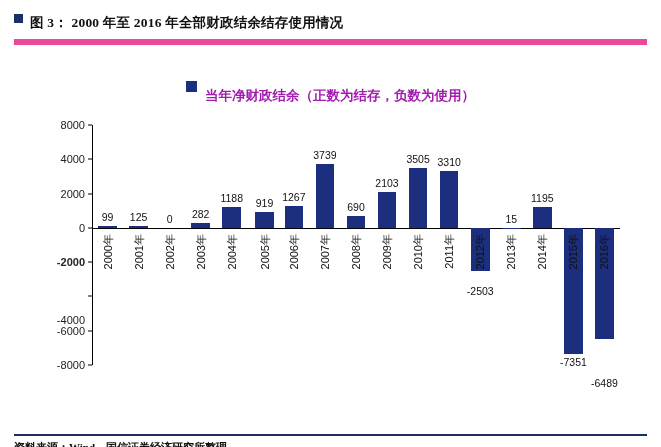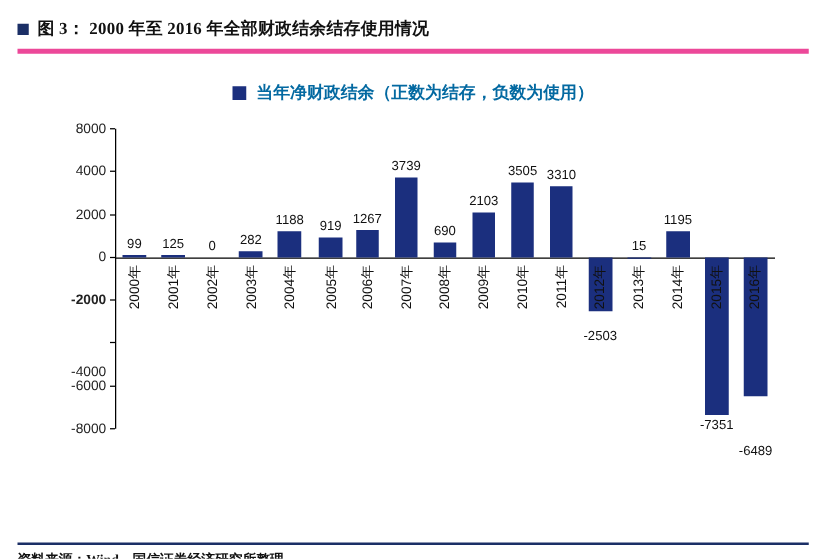--- a/index.html
+++ b/index.html
@@ -19,23 +19,23 @@
     width: 661px;
     height: 447px;
     box-sizing: border-box;
     padding: 0 14px;
   }
   
   .title-bar {
     position: relative;
     margin-top: 14px;
     padding: 0 0 7px 0;
-    border-bottom: 4px solid #ec4899;
+    border-bottom: 6px solid #ec4899;
     display: flex;
-    align-items: center;
+    align-items: flex-start;
   }
   .title-marker {
     width: 9px;
     height: 9px;
     background: #1b2f66;
     margin-right: 7px;
     flex: 0 0 auto;
   }
   .title-text {
     font-family: "Liberation Serif", serif;
@@ -55,22 +55,23 @@
   .legend-swatch {
     width: 11px;
     height: 11px;
     background: #1b2f7e;
     margin-right: 8px;
   }
   .legend-label {
     font-family: "Liberation Serif", serif;
     font-size: 13.5px;
     font-weight: bold;
-    color: #0369a1;
-    white-space: nowrap;
+    color: #a21caf;
+    white-space: nowrap;
+    margin-top: 20px;
   }
   
   .chart-wrap {
     position: relative;
     margin-top: 12px;
     height: 300px;
   }
   .plot {
     position: absolute;
     left: 78px;

